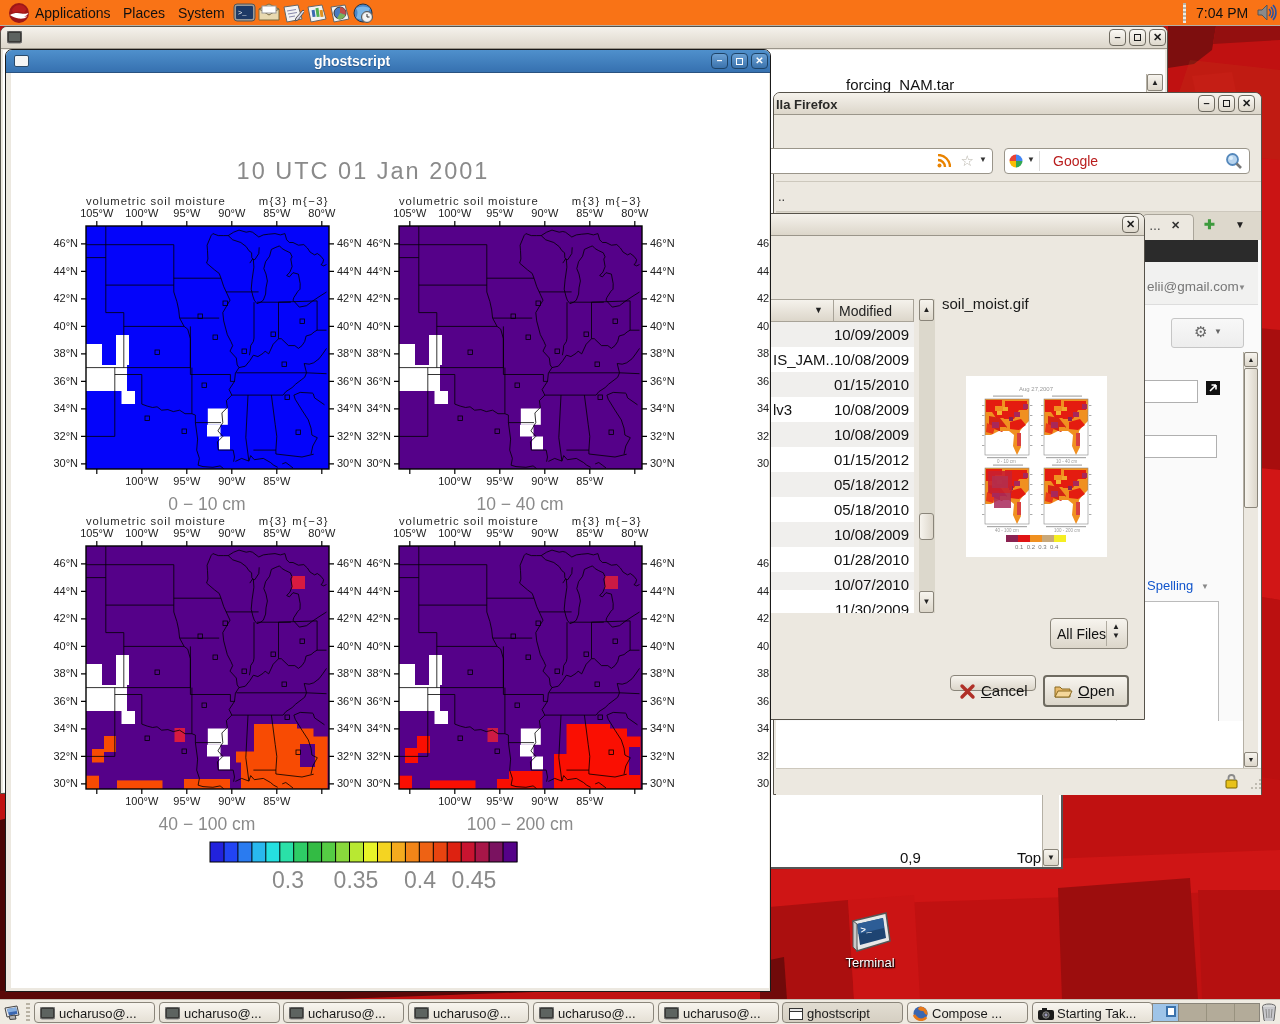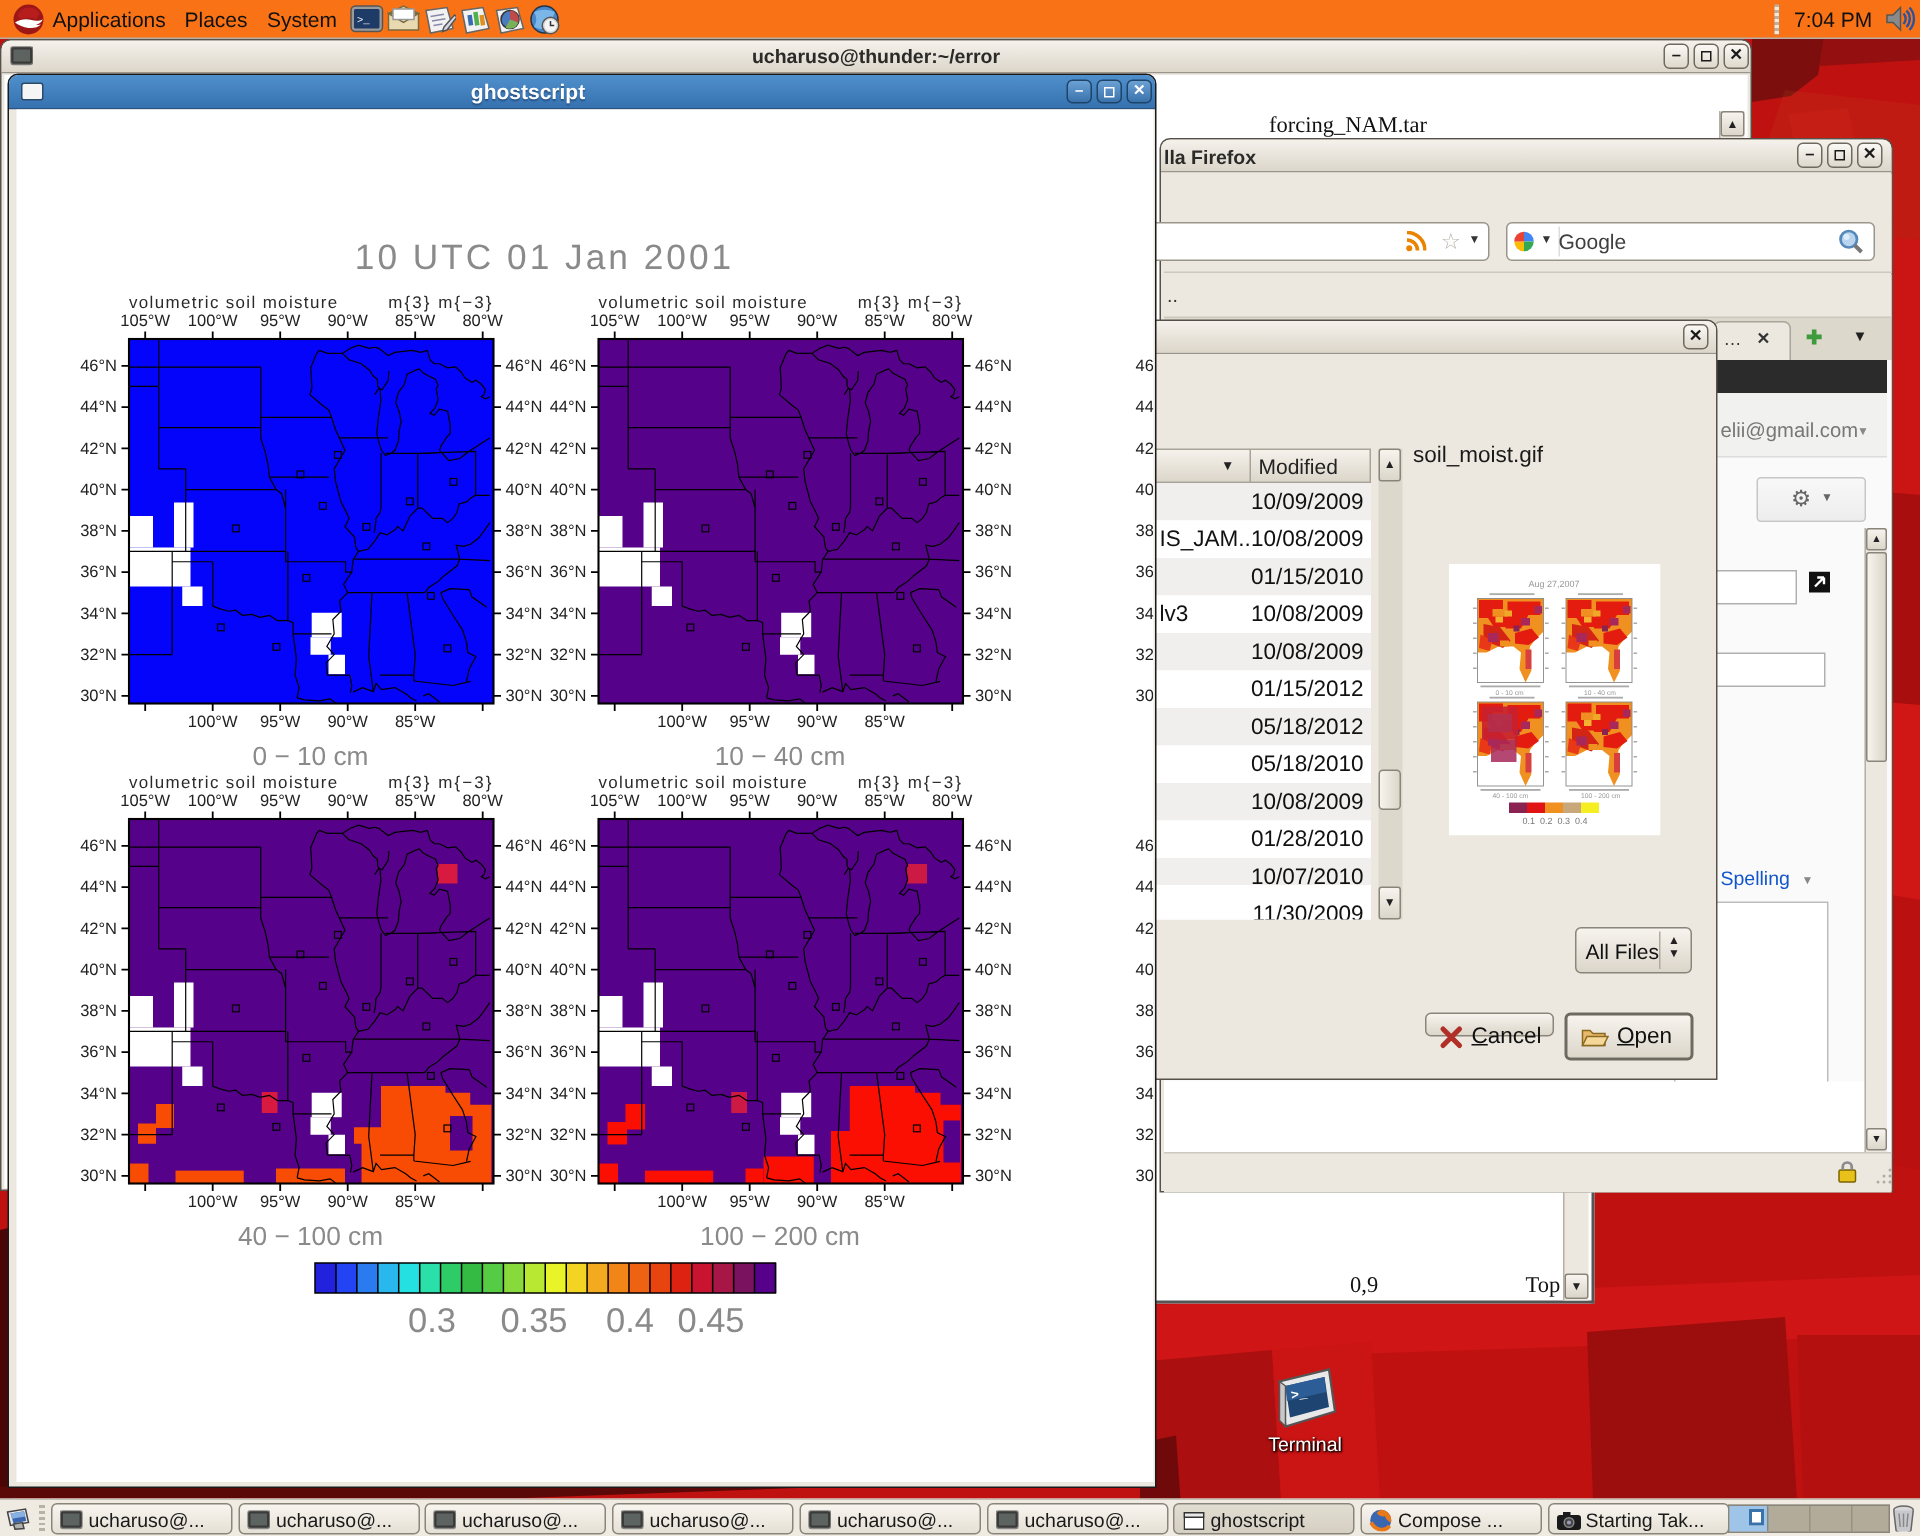--- a/index.html
+++ b/index.html
@@ -3,21 +3,21 @@
 *{margin:0;padding:0;box-sizing:border-box}
 html,body{width:1280px;height:1024px;overflow:hidden;font-family:"Liberation Sans",sans-serif}
 .abs{position:absolute}
 .win{position:absolute;background:#ece8e0;border:1px solid #56524a;border-radius:7px 7px 0 0}
 .tbar{position:absolute;left:0;top:0;right:0;height:22px;border-radius:6px 6px 0 0;
  background:linear-gradient(#f5f2ec,#dcd6ca);border-bottom:1px solid #9a958a}
 .tbtn{position:absolute;width:17px;height:17px;top:2px;border:1px solid #6e6a60;border-radius:4px;
  background:linear-gradient(#fbf9f5,#ded8cc);color:#1a1a1a;font-weight:bold;text-align:center;line-height:15px;font-size:11px}
 .gbtn{position:absolute;width:17px;height:16px;top:3px;border:1px solid #1e4468;border-radius:4px;
  background:linear-gradient(#6ba1d4,#3a72ac);color:#fff;font-weight:bold;text-align:center;line-height:14px;font-size:10px}
-.mono{font-family:Liberation Serif, serif}
+.mono{font-family:Liberation Sans, sans-serif}
 </style></head><body>
 <svg class="abs" style="left:0;top:0" width="1280" height="1024">
 <rect width="1280" height="1024" fill="#c01111"></rect>
 <polygon points="1168,26 1216,26 1212,50 1194,64 1168,68" fill="#7d0e0e"></polygon>
     <polygon points="1216,26 1280,26 1280,40 1213,44" fill="#940f0f"></polygon>
     <polygon points="1192,76 1232,72 1236,92 1196,95" fill="#c51414"></polygon>
 <polygon points="1190,60 1280,70 1280,160 1160,150" fill="#c9681e" opacity="0.12"></polygon>
 <polygon points="1160,150 1280,160 1280,330 1160,320" fill="#cb1414"></polygon>
 <polygon points="1160,320 1280,330 1280,470 1160,460" fill="#a80e0e"></polygon>
 <polygon points="1160,460 1280,470 1280,600 1160,580" fill="#d11616"></polygon>
@@ -40,21 +40,20 @@
 <polygon points="3,10 7,13 7,40 3,36" fill="#c8c8c8" stroke="#555" stroke-width="1"></polygon>
 </svg>
 <div class="abs" style="left:0;top:50px;width:60px;text-align:center;font-size:13px;color:#fff;text-shadow:1px 1px 1px #000,0 1px 2px #000">Terminal</div>
 </div>
 <div class="win" style="left:0;top:26px;width:1168px;height:768px">
 <div class="tbar">
  <svg width="15" height="13" style="position:absolute;left:6px;top:4px">
         <rect x="0" y="0" width="15" height="12" rx="2" fill="#3a3a38" stroke="#777"></rect>
         <rect x="2" y="2" width="11" height="8" fill="#5d6360"></rect>
       </svg>
- <div class="abs" style="left:0;right:0;top:3px;text-align:center;font-size:13px;font-weight:bold;color:#2a2a28">ucharuso@thunder:~/error</div>
  <div class="tbtn" style="left:1108px">–</div>
  <div class="tbtn" style="left:1128px">
         <div style="position:absolute;left:4px;top:4px;width:7px;height:7px;border:1.5px solid #1a1a1a"></div>
       </div>
  <div class="tbtn" style="left:1148px">✕</div>
 </div>
 <div class="abs" style="left:2px;top:23px;width:1162px;height:742px;background:#fff"></div>
 <div class="abs mono" style="left:845px;top:49px;font-size:15px;color:#111">forcing_NAM.tar</div>
 <div class="abs" style="left:1145px;top:47px;width:17px;height:719px;background:#ece8e0;border-left:1px solid #b5b0a5"></div>
 <div class="abs" style="left:1146px;top:47px;width:16px;height:17px;border:1px solid #8a857a;border-radius:2px;background:linear-gradient(#f7f4ee,#dcd6ca);text-align:center;line-height:15px;font-size:8px;color:#222">▲</div>
@@ -88,21 +87,21 @@
   <div class="abs" style="left:228px;top:3px;width:246px;height:26px;background:#fff;border:1px solid #9a958a;border-radius:4px">
     <svg width="15" height="15" style="position:absolute;left:4px;top:5px">
           <circle cx="7" cy="7" r="6.5" fill="#fff"></circle>
           <path d="M7,0.5 A 6.5,6.5 0 0 1 13.5,7 L7,7 Z" fill="#4285f4"></path>
           <path d="M13.5,7 A 6.5,6.5 0 0 1 7,13.5 L7,7 Z" fill="#34a853"></path>
           <path d="M7,13.5 A 6.5,6.5 0 0 1 0.5,7 L7,7 Z" fill="#fbbc05"></path>
           <path d="M0.5,7 A 6.5,6.5 0 0 1 7,0.5 L7,7 Z" fill="#ea4335"></path>
         </svg>
     <div class="abs" style="left:22px;top:6px;font-size:8px;color:#333">▼</div>
     <div class="abs" style="left:34px;top:2px;height:20px;border-left:1px solid #ddd"></div>
-    <div class="abs" style="left:34px;top:4px;font-size:14px;color:#404040">Google</div>
+    <div class="abs" style="left:48px;top:4px;font-size:14px;color:#b91c1c">Google</div>
     <svg width="18" height="18" style="position:absolute;right:6px;top:3px">
           <circle cx="7.5" cy="7.5" r="5.5" fill="#b8d4ee" stroke="#5588bb" stroke-width="1.8"></circle>
           <circle cx="6" cy="6" r="2" fill="#ddeefa"></circle>
           <line x1="11.5" y1="11.5" x2="16" y2="16" stroke="#777" stroke-width="2.6"></line>
         </svg>
   </div>
 </div>
 <div class="abs" style="left:2px;top:90px;width:485px;height:29px;background:#ece8e0;border-bottom:1px solid #cdc8bd">
   <div class="abs" style="left:2px;top:6px;font-size:13px;color:#333">..</div>
 </div>

